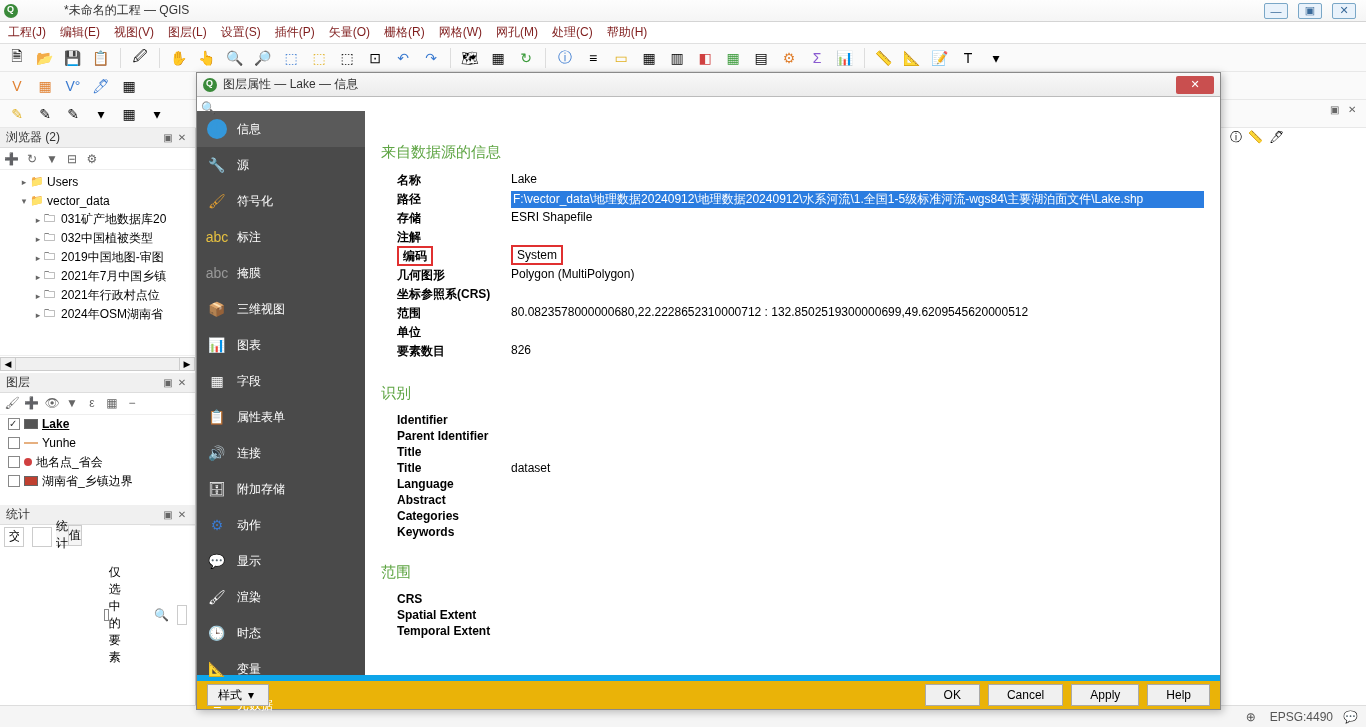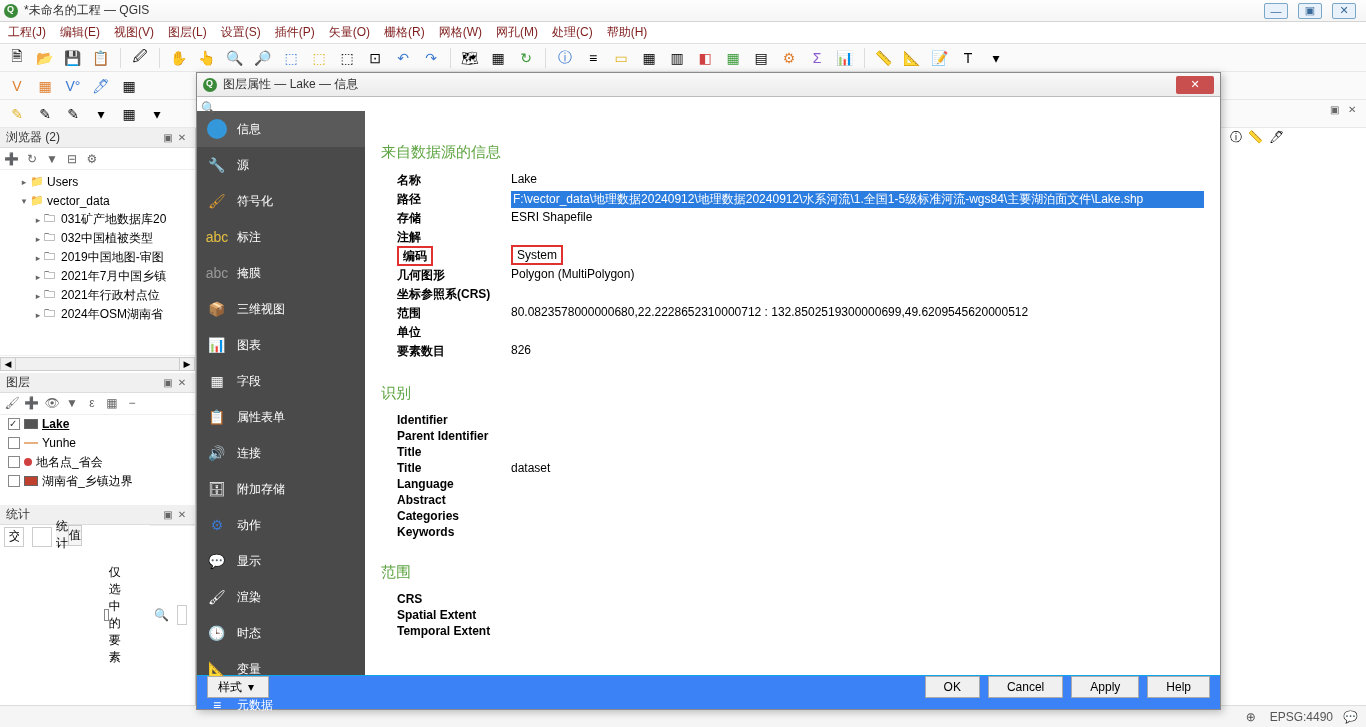--- a/index.html
+++ b/index.html
@@ -1,21 +1,21 @@
 <!DOCTYPE html>
 <html><head>
 <meta charset="utf-8">
 <style>
 * { box-sizing: border-box; margin: 0; padding: 0; font-family: "Microsoft YaHei", "Segoe UI", sans-serif; font-size: 12px; }
 body { width: 1366px; height: 727px; overflow: hidden; background: #fff; position: relative; }
 
 .titlebar { height: 22px; background: linear-gradient(#fdfdfd,#f5f5f5); display: flex; align-items: center; border-bottom: 1px solid #d4d4d4; padding: 0 4px; }
 .titlebar .qicon { width: 14px; height: 14px; background: #3a8a3a; border-radius: 50%; margin-right: 6px; position:relative;}
 .titlebar .qicon::after{content:"Q";color:#fff;font-size:9px;font-weight:bold;position:absolute;left:3px;top:0;}
-.titlebar .title { flex: 1; color: #333; }
+.titlebar .title { flex: 1; color: #333; margin-left: 40px; }
 .winbtns { display: flex; gap: 10px; padding-right: 6px; }
 .winbtn { width: 24px; height: 16px; border: 1px solid #7aa7c7; border-radius: 2px; background:#e9f2fb; display:flex; align-items:center; justify-content:center; font-size:11px; color:#3a6a9a; cursor:pointer;}
 
 .menubar { height: 22px; display: flex; align-items: center; gap: 14px; padding: 0 8px; border-bottom: 1px solid #e0e0e0; color:#7f1d1d;}
 .menubar span { cursor: pointer; }
 
 .toolbar1, .toolbar2, .toolbar3 { height: 28px; display:flex; align-items:center; gap:6px; padding:0 6px; border-bottom:1px solid #e8e8e8; background:#fafafa;}
 .toolbar1 .tbtn, .toolbar2 .tbtn, .toolbar3 .tbtn { width:22px;height:22px;border:1px solid transparent;border-radius:3px;display:flex;align-items:center;justify-content:center;cursor:pointer;}
 .tico{font-size:14px;}
 .sep{width:1px;height:20px;background:#ddd;margin:0 2px;}
@@ -72,21 +72,21 @@
 .dlg-content{flex:1;overflow:auto;padding:8px 16px;position:relative;margin-top:32px;}
 .dlg-content::-webkit-scrollbar{width:16px;}
 .dlg-content::-webkit-scrollbar-track{background:#f0f0f0;border-left:1px solid #ddd;}
 .dlg-content::-webkit-scrollbar-thumb{background:#c8c8c8;border:1px solid #aaa;}
 .sect-h{color:#5fa544;font-size:15px;margin:6px 0 10px 0;}
 .info-row{display:flex;margin:2px 0;}
 .info-row .k{width:130px;font-weight:bold;padding-left:16px;}
 .info-row .v{flex:1;}
 .info-row .v.sel{background:#2b7de0;color:#fff;padding:0 2px;}
 .red-box{border:2px solid #e03030;padding:0 2px;}
-.dlg-footer{height:34px;border-top:1px solid #0ea5e9;display:flex;align-items:flex-start;padding:0 10px;gap:8px;background:#3b82f6;}
+.dlg-footer{height:34px;border-top:6px solid #0ea5e9;display:flex;align-items:center;padding:0 10px;gap:8px;background:#eab308;}
 .dlg-footer .style-btn{height:22px;border:1px solid #aaa;background:#f0f0f0;padding:0 14px 0 10px;display:flex;align-items:center;gap:6px;cursor:pointer;}
 .dlg-footer .spacer{flex:1;}
 .dlg-footer button{height:22px;border:1px solid #aaa;background:#f0f0f0;padding:0 18px;cursor:pointer;}
 
 .right-strip{position:absolute;right:0;top:100px;width:140px;display:flex;flex-direction:column;gap:4px;padding:4px;}
 .right-strip .rhead{height:18px;display:flex;justify-content:flex-end;gap:4px;}
 .right-strip .rpbtn{width:14px;height:14px;font-size:10px;color:#666;}
 .right-strip .rtb{height:22px;display:flex;gap:6px;align-items:center;}
 
 .statusbar{position:absolute;bottom:0;left:0;right:0;height:22px;background:#f5f5f5;border-top:1px solid #ddd;display:flex;align-items:center;justify-content:flex-end;gap:10px;padding:0 8px;color:#555;}

